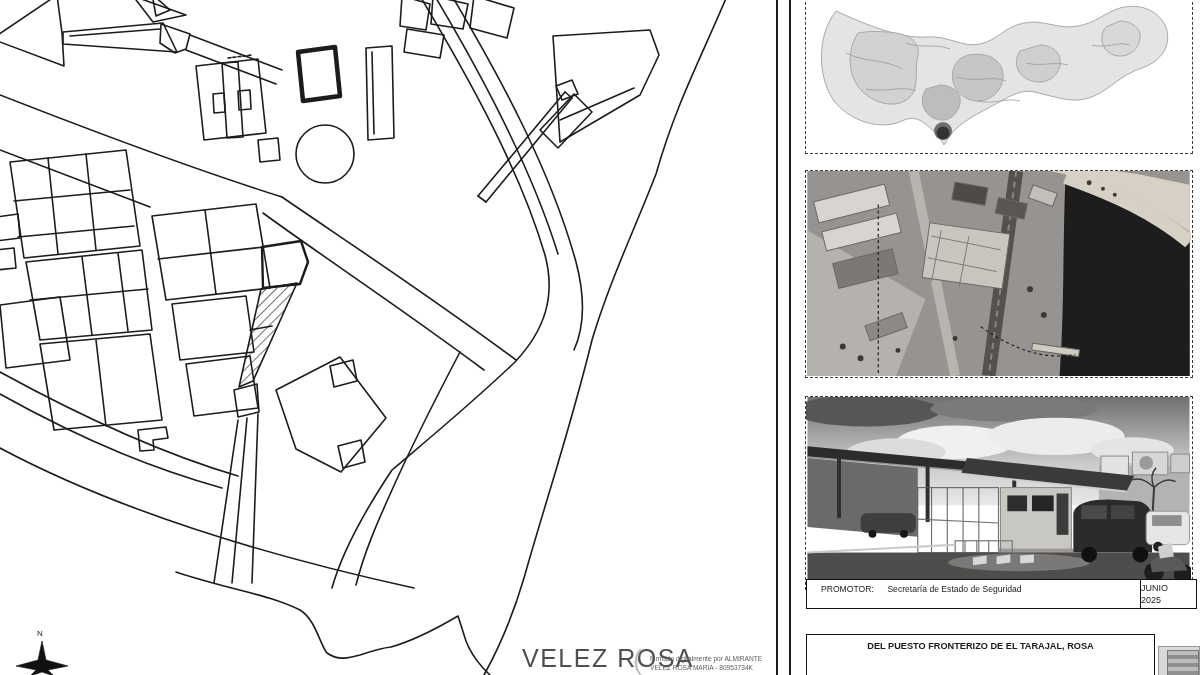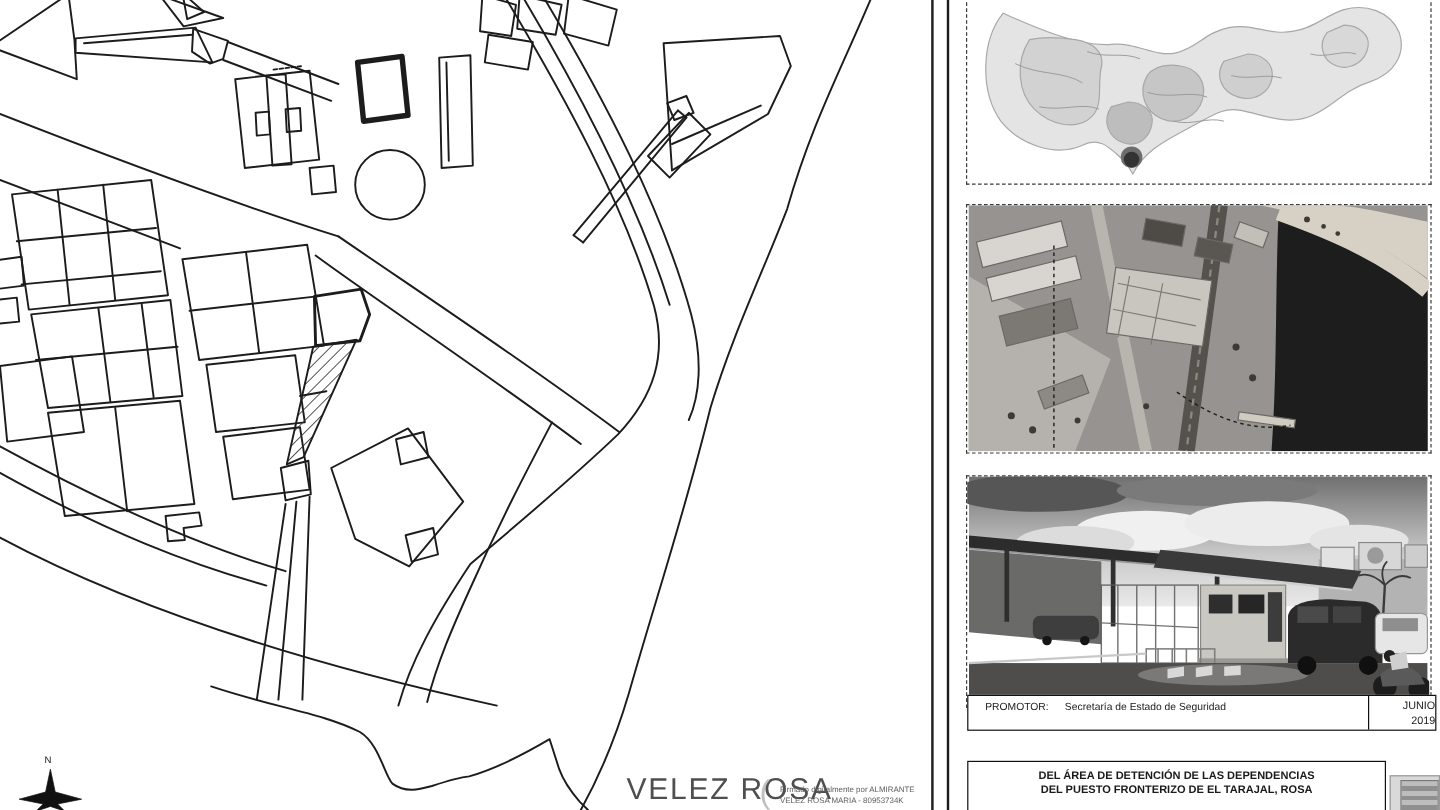--- a/index.html
+++ b/index.html
@@ -6,21 +6,21 @@
   #sheet{position:relative;width:1200px;height:675px;background:#ffffff;overflow:hidden;
          font-family:"Liberation Sans",sans-serif;color:#1a1a1a;}
   .abs{position:absolute;}
   .vline{position:absolute;top:0;bottom:0;width:1.5px;background:#1c1c1c;}
   .panel{position:absolute;left:805px;width:388px;border:1.6px dashed #3a3a3a;box-sizing:border-box;background:#fff;}
   .panel svg{display:block;}
   .tb-box{position:absolute;border:1.6px solid #111;box-sizing:border-box;background:#fff;}
   .tb-row1{left:806px;top:579px;width:391px;height:30px;display:flex;}
   .tb-left{flex:1;padding:3px 0 0 14px;line-height:12px;font-size:8.6px;}
   .tb-left .lbl{display:inline-block;width:64px;text-align:left;}
-  .tb-date{width:56px;border-left:1.6px solid #111;text-align:right;font-size:9px;line-height:12px;padding-top:2px;box-sizing:border-box;}
+  .tb-date{width:56px;border-left:1.6px solid #111;text-align:left;font-size:9px;line-height:12px;padding-top:2px;box-sizing:border-box;}
   .tb-row2{left:806px;top:634px;width:349px;height:52px;text-align:center;font-size:9.2px;font-weight:600;line-height:11.5px;padding-top:6px;}
   .stamp{position:absolute;left:1158px;top:646px;width:40px;height:40px;border:1px solid #999;background:#d9d9d9;overflow:hidden;}
   .stamp .inner{position:absolute;left:8px;top:3px;width:30px;height:40px;background:
      repeating-linear-gradient(180deg,#bdbdbd 0 4px,#8f8f8f 4px 8px);border:1px solid #777;}
   .sig-big{position:absolute;left:522px;top:645px;font-size:25px;letter-spacing:1.5px;color:#4f4f4f;line-height:26px;white-space:nowrap;}
   .sig-paren{position:absolute;left:633px;top:645px;font-size:27px;color:#bfbfbf;}
   .sig-small{position:absolute;left:650px;top:655px;width:150px;font-size:6.6px;line-height:8.5px;color:#5d5d5d;white-space:nowrap;}
   .north-label{position:absolute;left:37px;top:629px;font-size:8px;color:#222;}
 </style>
 </head>
@@ -308,26 +308,25 @@
 
   <div class="tb-box tb-row1">
     <div class="tb-left">
       <div>
         <span class="lbl">PROMOTOR:</span>
         <span>Secretaría de Estado de Seguridad</span>
       </div>
     </div>
     <div class="tb-date">
       <div>JUNIO</div>
-      <div>2019</div>
+      <div>2025</div>
     </div>
   </div>
 
   <div class="tb-box tb-row2">
-    <div>DEL ÁREA DE DETENCIÓN DE LAS DEPENDENCIAS</div>
     <div>DEL PUESTO FRONTERIZO DE EL TARAJAL, ROSA</div>
   </div>
 
   <div class="stamp">
 
     <div class="inner"></div>
   </div>
 
 </div>
 

